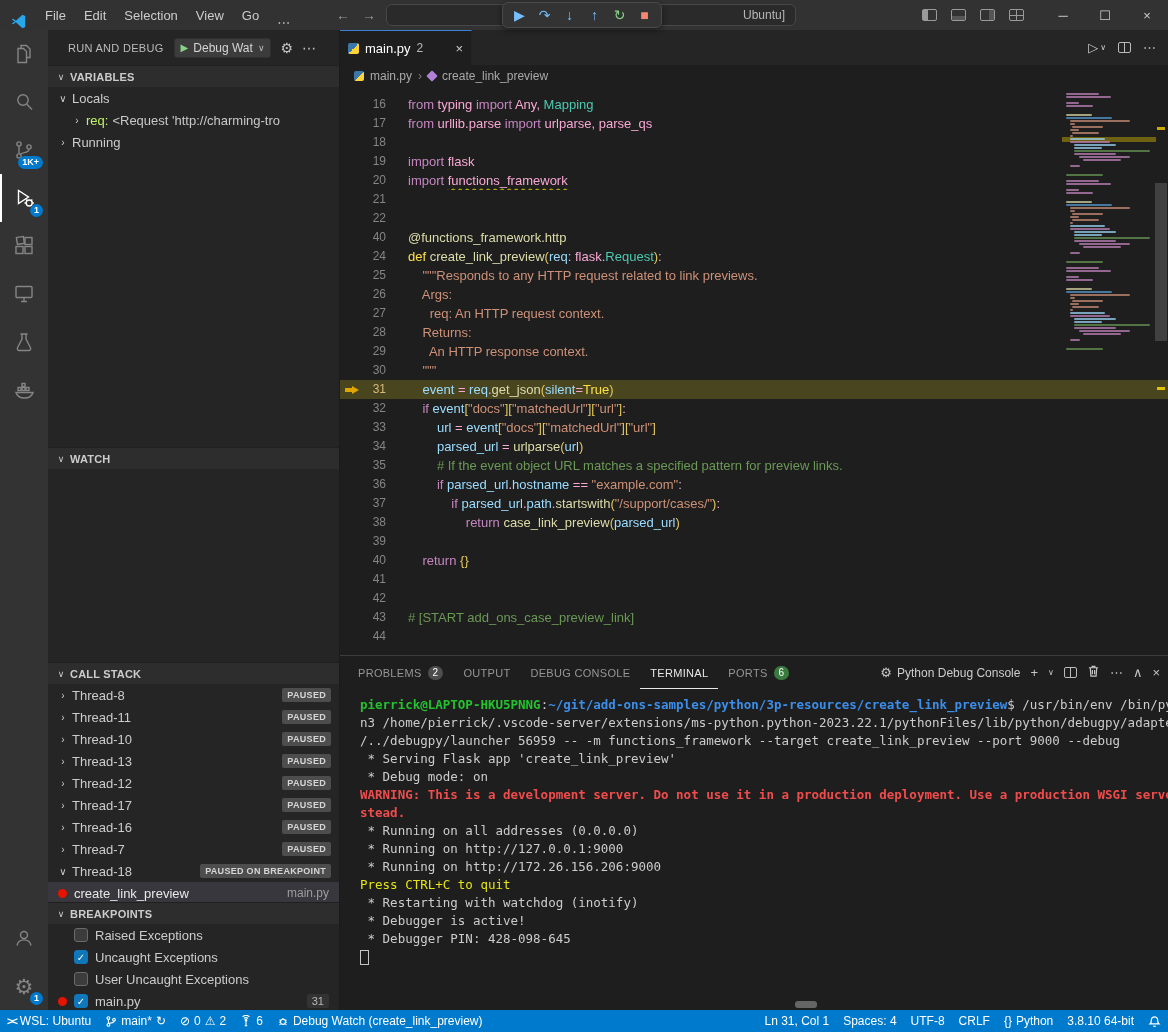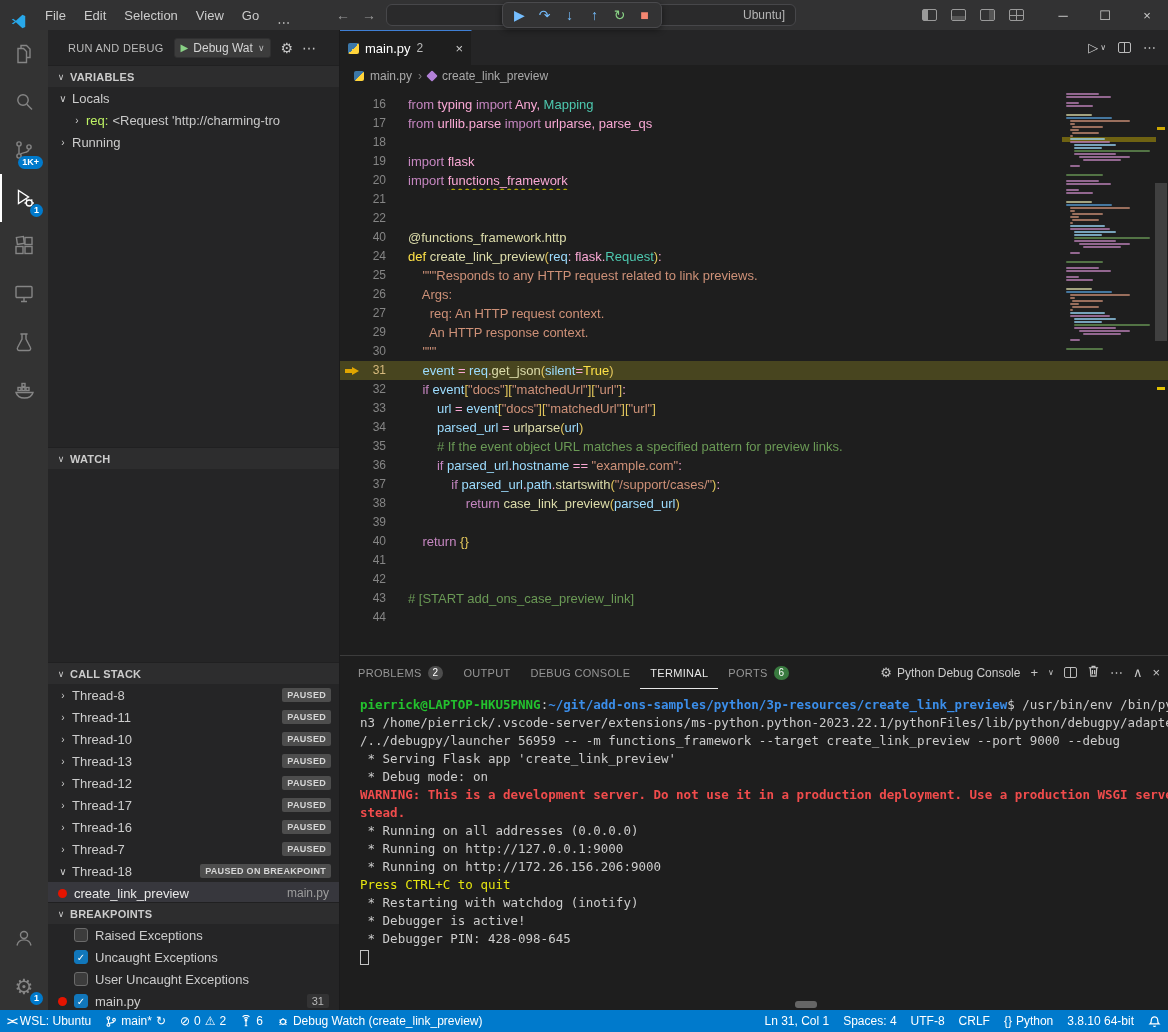--- a/index.html
+++ b/index.html
@@ -421,20 +421,21 @@
             <div class="code-line"><span class="gutter">18</span><span class="code-text"></span></div>
             <div class="code-line"><span class="gutter">19</span><span class="code-text"><span class="tk-k">import</span><span class="tk-d"> flask</span></span></div>
             <div class="code-line"><span class="gutter">20</span><span class="code-text"><span class="tk-k">import</span><span class="tk-d"> </span><span class="tk-d sq">functions_framework</span></span></div>
             <div class="code-line"><span class="gutter">21</span><span class="code-text"></span></div>
             <div class="code-line"><span class="gutter">22</span><span class="code-text"></span></div>
             <div class="code-line"><span class="gutter">40</span><span class="code-text"><span class="tk-f">@functions_framework.http</span></span></div>
             <div class="code-line"><span class="gutter">24</span><span class="code-text"><span class="tk-kb">def</span><span class="tk-d"> </span><span class="tk-f">create_link_preview</span><span class="tk-p">(</span><span class="tk-v">req</span><span class="tk-d">: </span><span class="tk-d">flask.</span><span class="tk-t">Request</span><span class="tk-p">)</span><span class="tk-d">:</span></span></div>
             <div class="code-line"><span class="gutter">25</span><span class="code-text"><span class="tk-s">    """Responds to any HTTP request related to link previews.</span></span></div>
             <div class="code-line"><span class="gutter">26</span><span class="code-text"><span class="tk-s">    Args:</span></span></div>
             <div class="code-line"><span class="gutter">27</span><span class="code-text"><span class="tk-s">      req: An HTTP request context.</span></span></div>
+            <div class="code-line"><span class="gutter">28</span><span class="code-text"><span class="tk-s">    Returns:</span></span></div>
             <div class="code-line"><span class="gutter">29</span><span class="code-text"><span class="tk-s">      An HTTP response context.</span></span></div>
             <div class="code-line"><span class="gutter">30</span><span class="code-text"><span class="tk-s">    """</span></span></div>
             <div class="code-line current"><span class="gutter"><span class="dbg-arrow"></span>31</span><span class="code-text"><span class="tk-d">    </span><span class="tk-v">event</span><span class="tk-d"> = </span><span class="tk-v">req</span><span class="tk-d">.</span><span class="tk-f">get_json</span><span class="tk-p">(</span><span class="tk-v">silent</span><span class="tk-d">=</span><span class="tk-kb">True</span><span class="tk-p">)</span></span></div>
             <div class="code-line"><span class="gutter">32</span><span class="code-text"><span class="tk-d">    </span><span class="tk-k">if</span><span class="tk-d"> </span><span class="tk-v">event</span><span class="tk-p">[</span><span class="tk-s">"docs"</span><span class="tk-p">][</span><span class="tk-s">"matchedUrl"</span><span class="tk-p">][</span><span class="tk-s">"url"</span><span class="tk-p">]</span><span class="tk-d">:</span></span></div>
             <div class="code-line"><span class="gutter">33</span><span class="code-text"><span class="tk-d">        </span><span class="tk-v">url</span><span class="tk-d"> = </span><span class="tk-v">event</span><span class="tk-p">[</span><span class="tk-s">"docs"</span><span class="tk-p">][</span><span class="tk-s">"matchedUrl"</span><span class="tk-p">][</span><span class="tk-s">"url"</span><span class="tk-p">]</span></span></div>
             <div class="code-line"><span class="gutter">34</span><span class="code-text"><span class="tk-d">        </span><span class="tk-v">parsed_url</span><span class="tk-d"> = </span><span class="tk-f">urlparse</span><span class="tk-p">(</span><span class="tk-v">url</span><span class="tk-p">)</span></span></div>
             <div class="code-line"><span class="gutter">35</span><span class="code-text"><span class="tk-c">        # If the event object URL matches a specified pattern for preview links.</span></span></div>
             <div class="code-line"><span class="gutter">36</span><span class="code-text"><span class="tk-d">        </span><span class="tk-k">if</span><span class="tk-d"> </span><span class="tk-v">parsed_url</span><span class="tk-d">.</span><span class="tk-v">hostname</span><span class="tk-d"> == </span><span class="tk-s">"example.com"</span><span class="tk-d">:</span></span></div>
             <div class="code-line"><span class="gutter">37</span><span class="code-text"><span class="tk-d">            </span><span class="tk-k">if</span><span class="tk-d"> </span><span class="tk-v">parsed_url</span><span class="tk-d">.</span><span class="tk-v">path</span><span class="tk-d">.</span><span class="tk-f">startswith</span><span class="tk-p">(</span><span class="tk-s">"/support/cases/"</span><span class="tk-p">)</span><span class="tk-d">:</span></span></div>
             <div class="code-line"><span class="gutter">38</span><span class="code-text"><span class="tk-d">                </span><span class="tk-k">return</span><span class="tk-d"> </span><span class="tk-f">case_link_preview</span><span class="tk-p">(</span><span class="tk-v">parsed_url</span><span class="tk-p">)</span></span></div>

